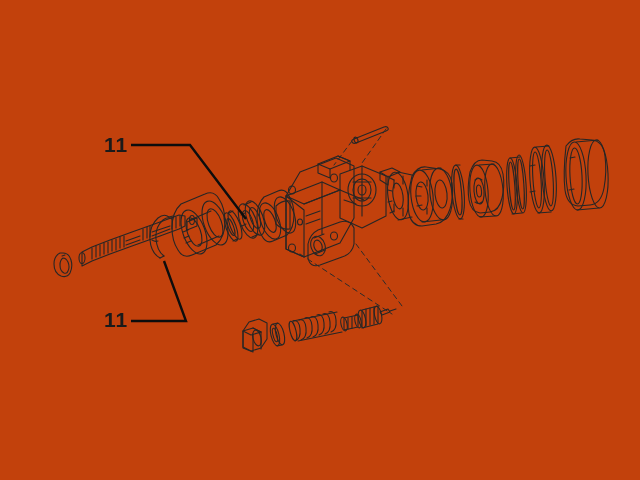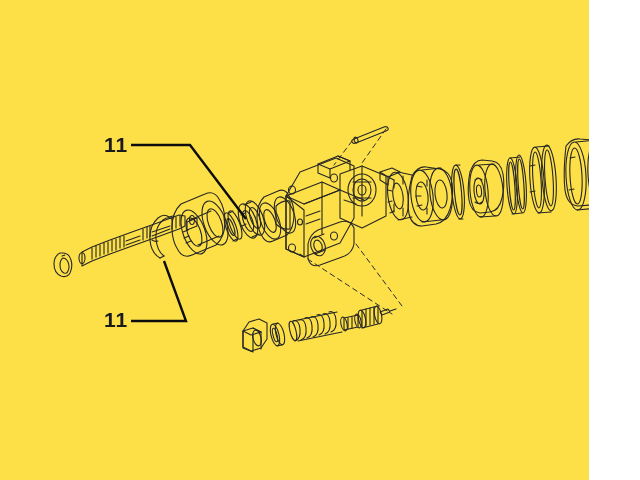--- a/index.html
+++ b/index.html
@@ -6,23 +6,23 @@
   html, body {
     margin: 0;
     padding: 0;
     background: #ffffff;
   }
   body {
     font-family: "Liberation Sans", sans-serif;
   }
   #canvas {
     position: relative;
-    width: 589px;
+    width: 640px;
     height: 480px;
-    background: #fde047;
+    background: #c2410c;
     overflow: hidden;
   }
   #canvas svg {
     position: absolute;
     top: 0;
     left: 0;
     width: 640px;
     height: 480px;
     display: block;
   }

